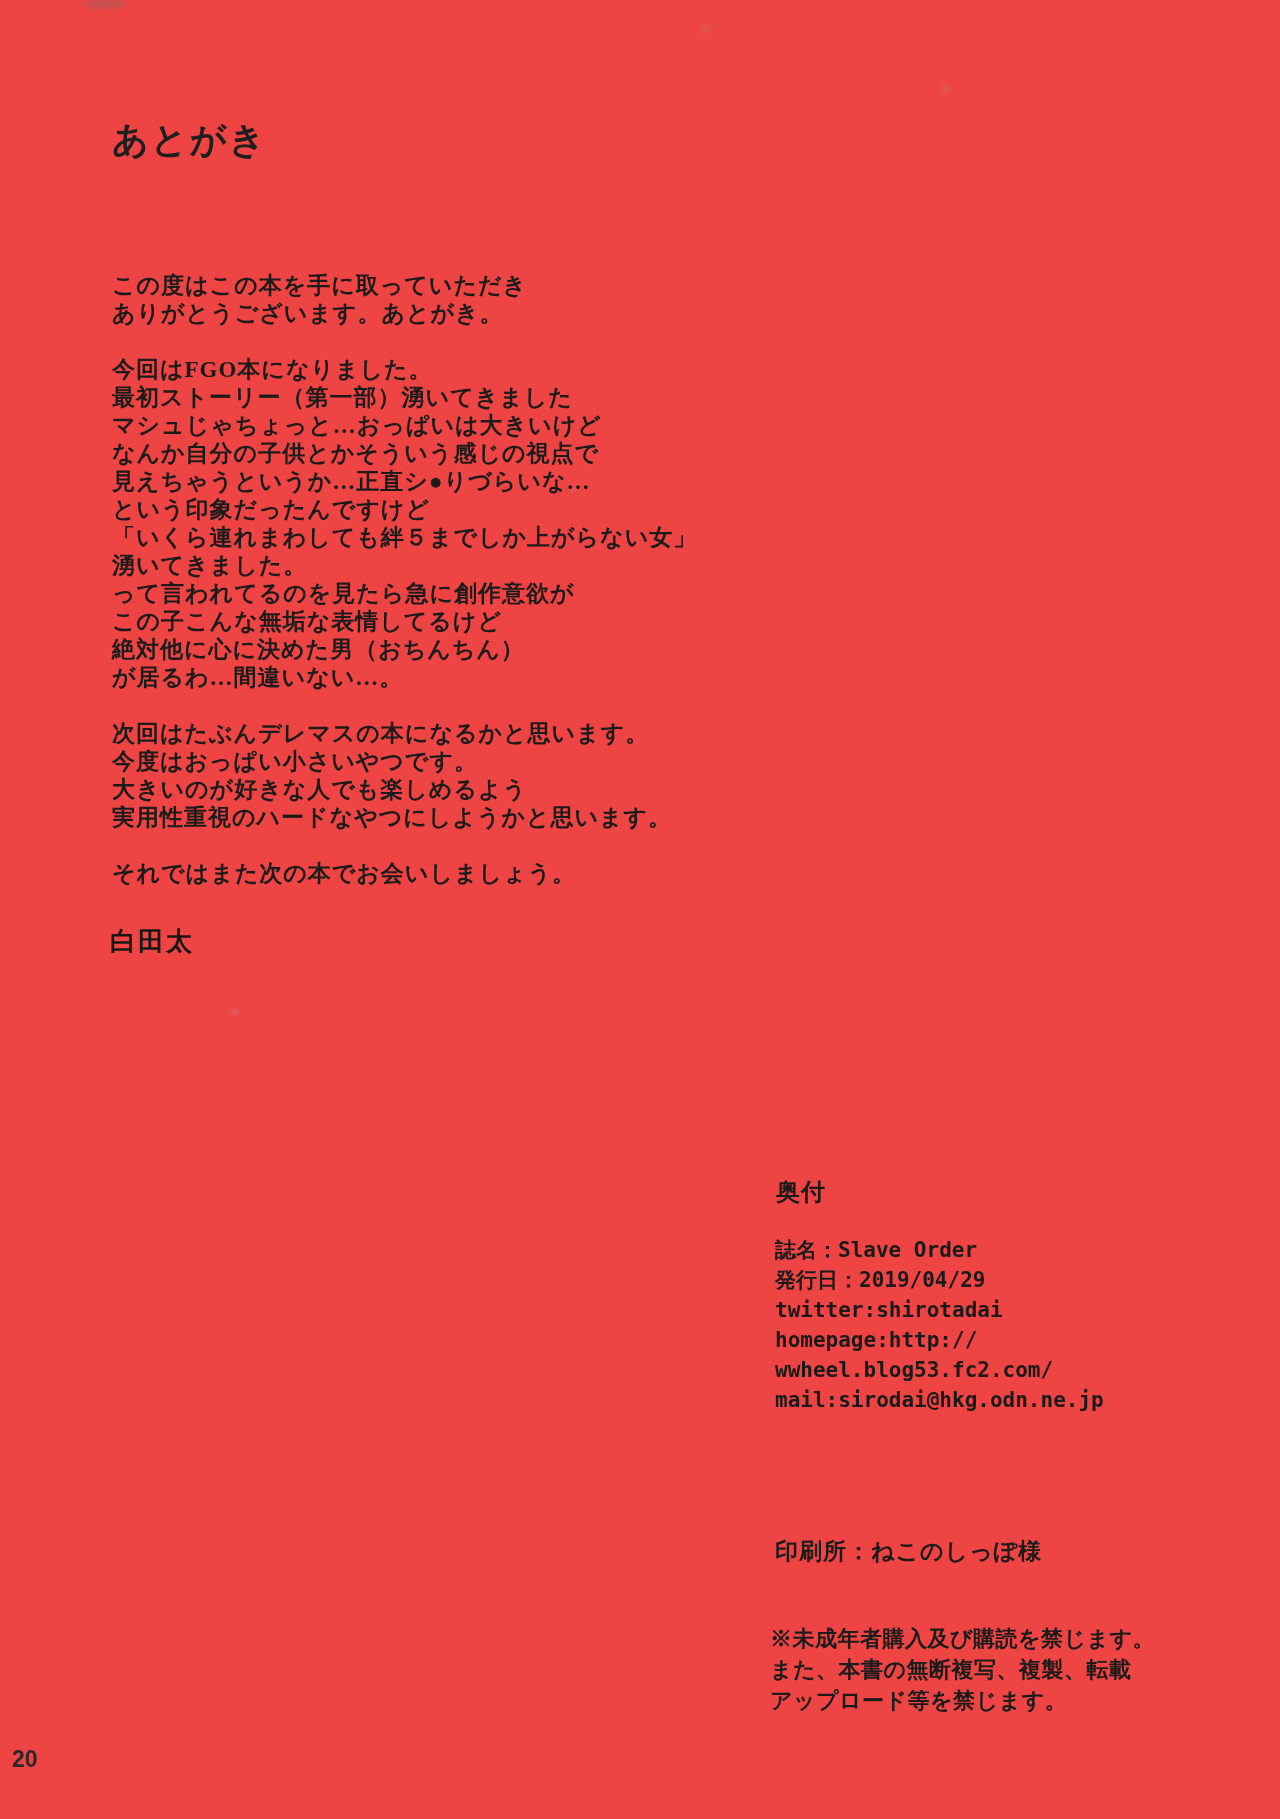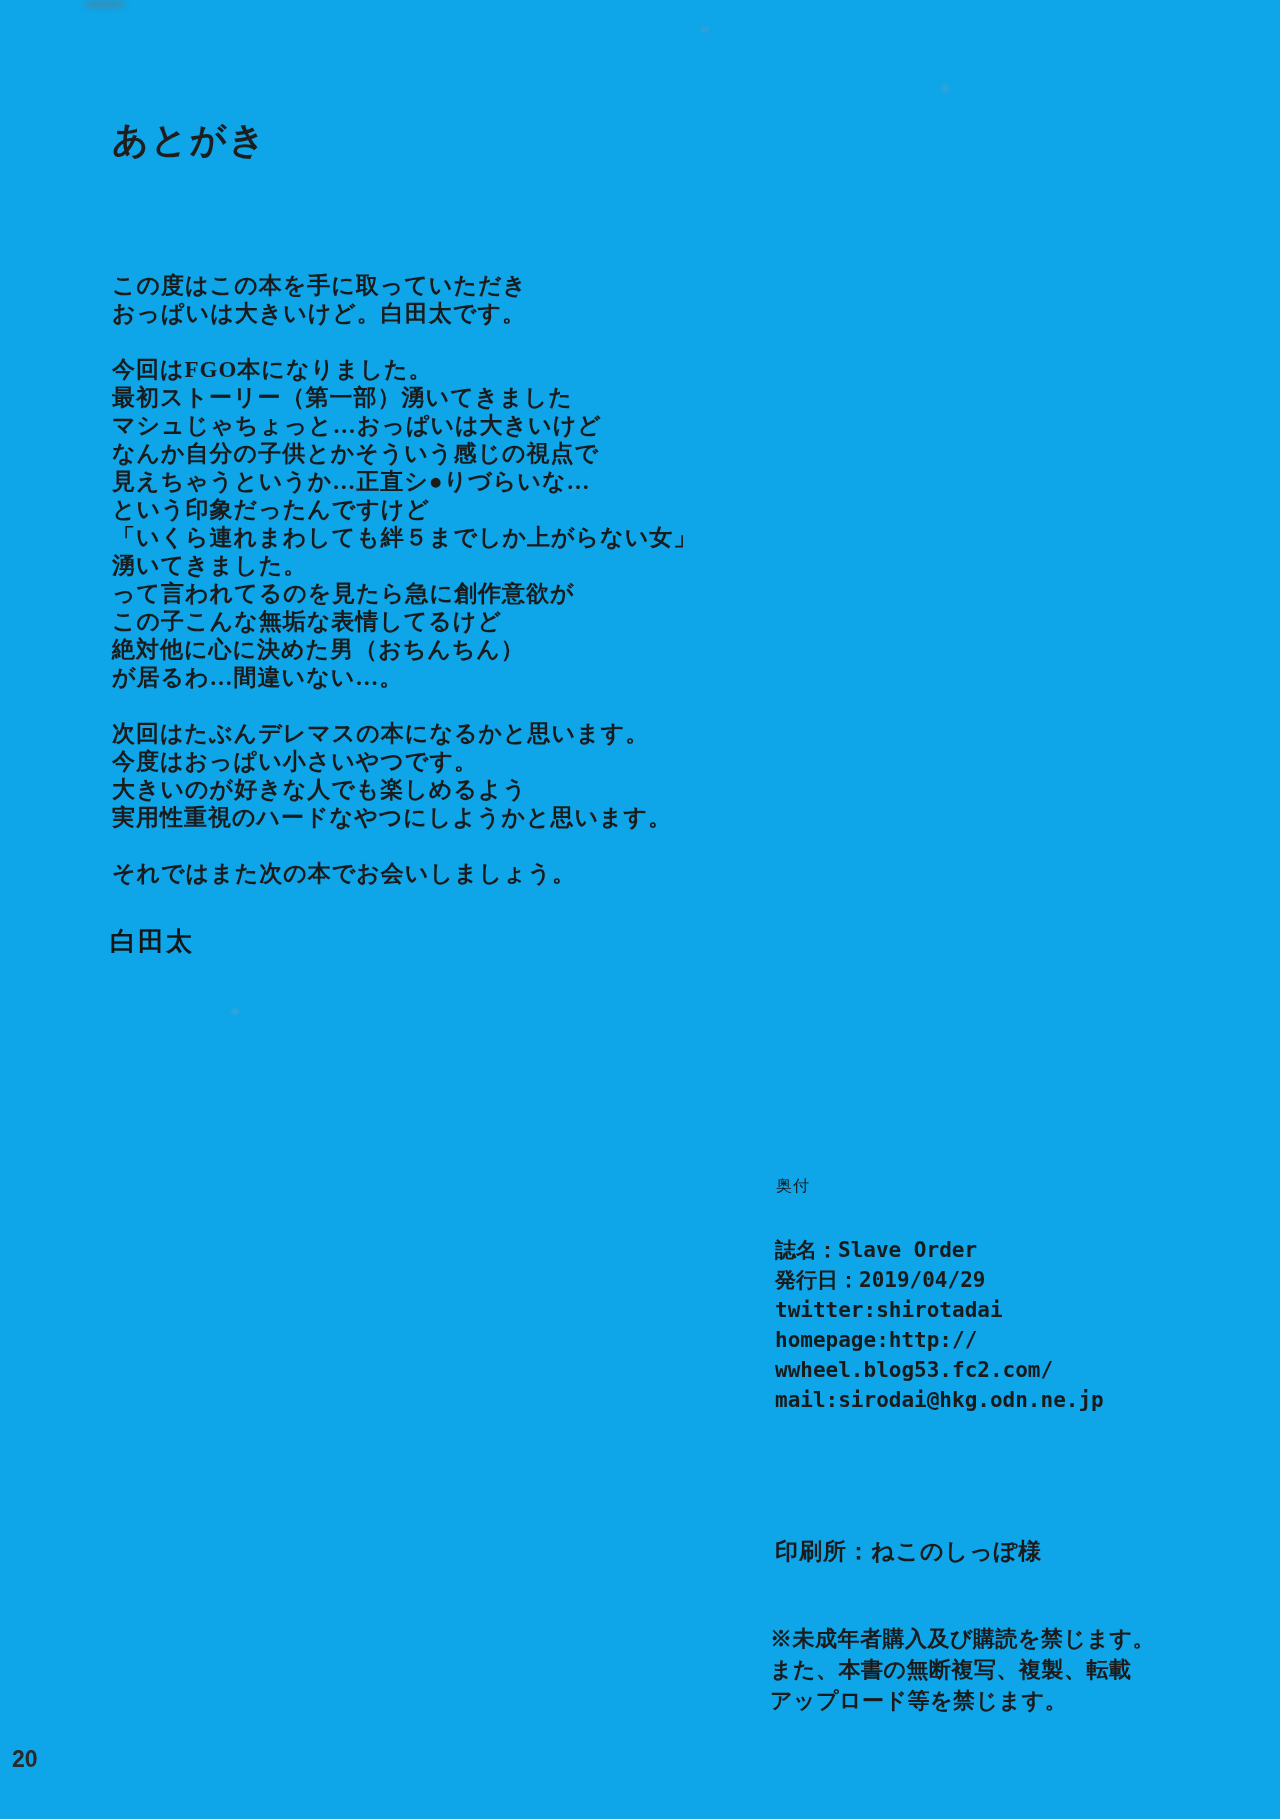--- a/index.html
+++ b/index.html
@@ -6,21 +6,21 @@
 
   html, body {
     width: 1280px;
     background: #f4f4f2;
   }
 
   .page {
     position: relative;
     width: 1280px;
     height: 1819px;
-    background: #0ea5e9;
+    background: #ef4444;
     overflow: hidden;
     color: #1c1c1c;
   }
 
   
   .title {
     position: absolute;
     left: 112px;
     top: 116px;
     font-family: "Liberation Sans", "DejaVu Sans", sans-serif;
@@ -56,22 +56,22 @@
     color: #161616;
     text-align: center;
   }
 
   
   .colophon-heading {
     position: absolute;
     left: 776px;
     top: 1176px;
     font-family: "Liberation Sans", "DejaVu Sans", sans-serif;
-    font-weight: 400;
-    font-size: 16px;
+    font-weight: 700;
+    font-size: 24px;
     letter-spacing: 1px;
     color: #1a1a1a;
   }
 
   .colophon-details {
     position: absolute;
     left: 775px;
     top: 1235px;
     font-family: "DejaVu Sans Mono", "Liberation Mono", monospace;
     font-weight: 700;
@@ -156,21 +156,21 @@
   <div class="smudge smudge-1"></div>
   <div class="smudge smudge-2"></div>
   <div class="smudge smudge-3"></div>
   <div class="smudge smudge-4"></div>
   <div class="smudge smudge-5"></div>
 
   <h1 class="title">あとがき</h1>
 
   <div class="body-text">
       <div>この度はこの本を手に取っていただき</div>
-      <div>おっぱいは大きいけど。白田太です。</div>
+      <div>ありがとうございます。あとがき。</div>
       <div>&nbsp;</div>
       <div>今回はFGO本になりました。</div>
       <div>最初ストーリー（第一部）湧いてきました</div>
       <div>マシュじゃちょっと…おっぱいは大きいけど</div>
       <div>なんか自分の子供とかそういう感じの視点で</div>
       <div>見えちゃうというか…正直シ●りづらいな…</div>
       <div>という印象だったんですけど</div>
       <div>「いくら連れまわしても絆５までしか上がらない女」</div>
       <div>湧いてきました。</div>
       <div>って言われてるのを見たら急に創作意欲が</div>

